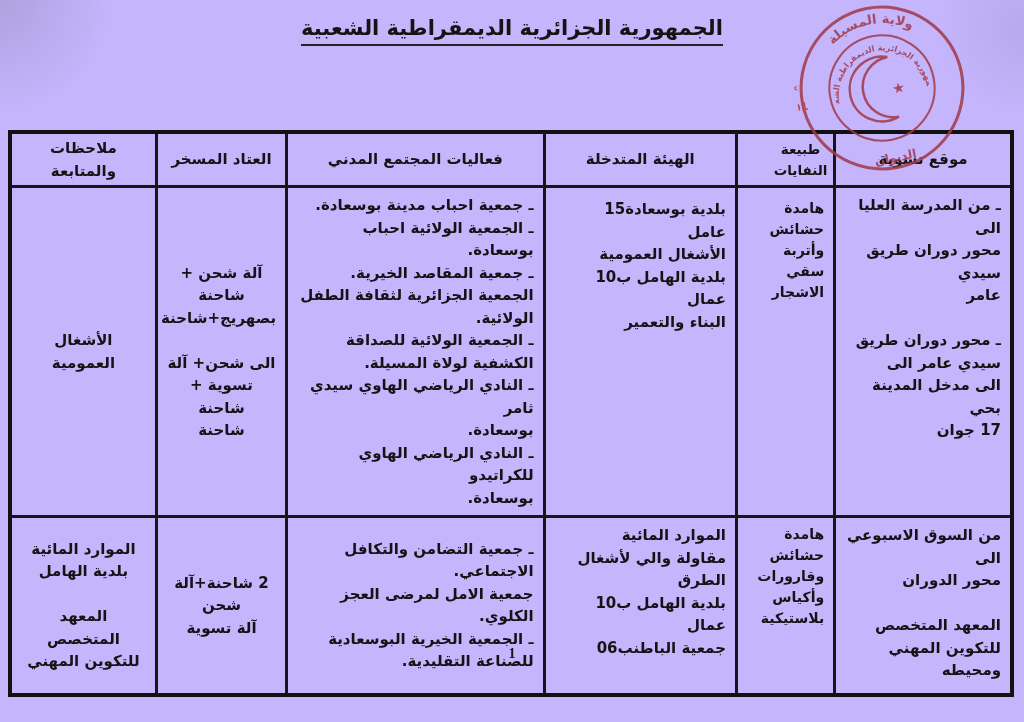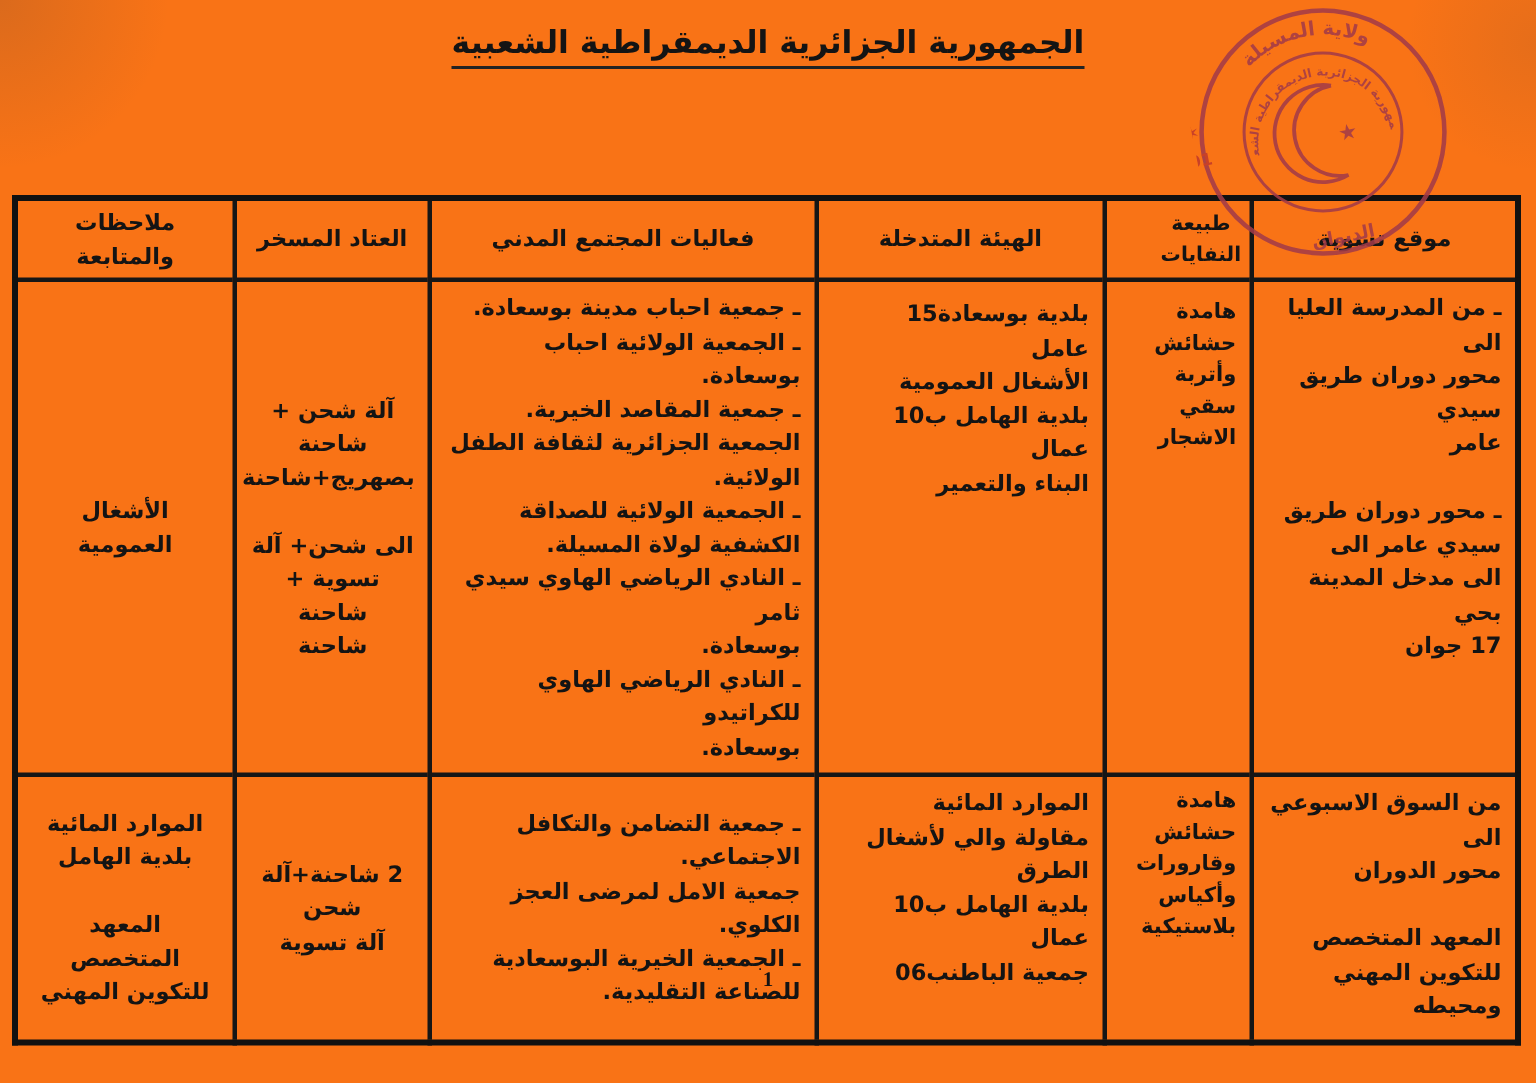--- a/index.html
+++ b/index.html
@@ -1,19 +1,19 @@
 <!DOCTYPE html>
 <html lang="ar" dir="rtl"><head>
 <meta charset="utf-8">
 <style>
   * { margin:0; padding:0; box-sizing:border-box; }
   html,body { background:#e8e8e8; }
   .page {
     position:relative; width:1024px; height:722px; margin:0 auto;
-    background:#f97316; overflow:hidden; direction:rtl;
+    background:#c4b5fd; overflow:hidden; direction:rtl;
     font-family:"DejaVu Sans", sans-serif; color:#141414;
   }
   .page::before{
     content:""; position:absolute; inset:0; pointer-events:none;
     background:
       radial-gradient(circle at 0% 0%, rgba(60,60,60,.16), transparent 9%),
       radial-gradient(circle at 100% 4%, rgba(60,60,60,.10), transparent 7%);
   }
   .title { position:absolute; font-weight:bold; white-space:nowrap; }
   .u { border-bottom:2px solid #232323; padding-bottom:4px; }

